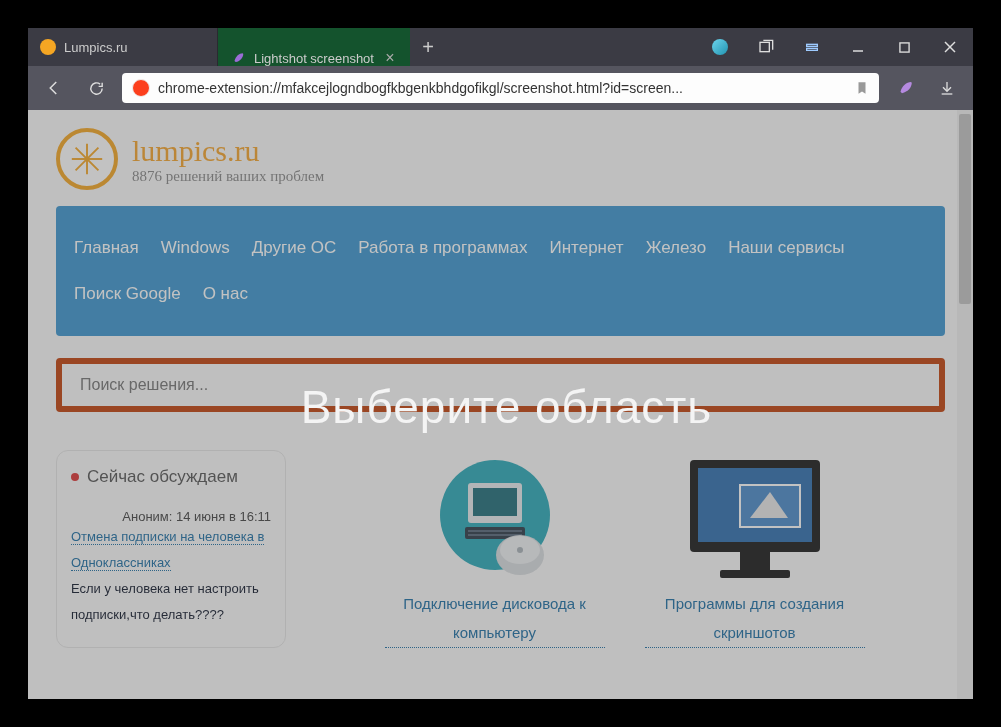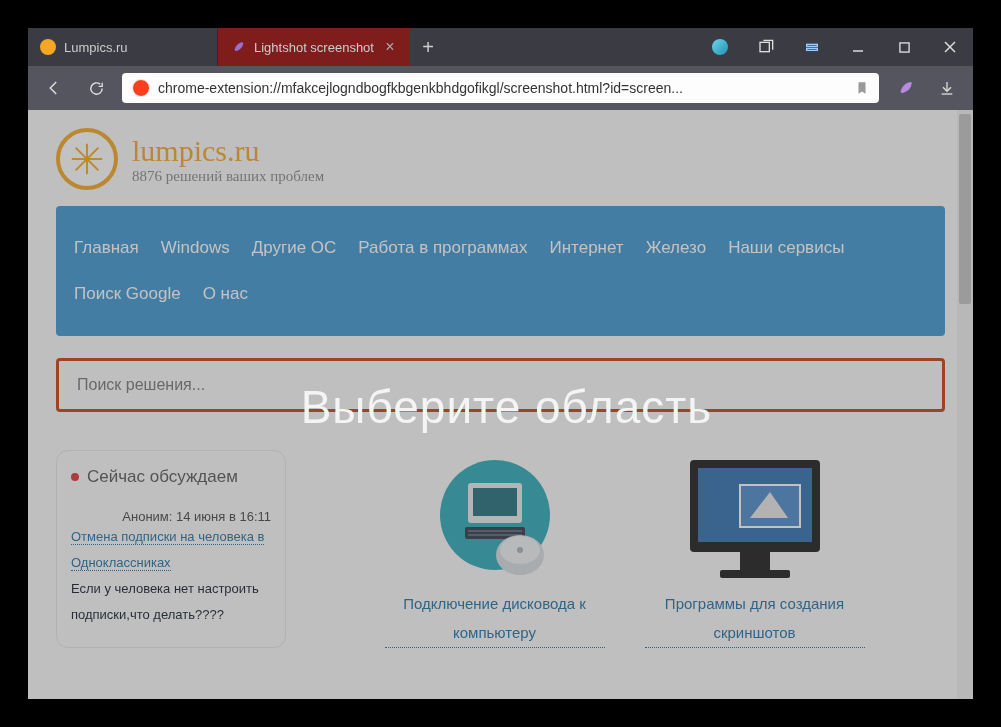--- a/index.html
+++ b/index.html
@@ -3,21 +3,21 @@
 <meta charset="utf-8">
 <style>
 * { margin:0; padding:0; box-sizing:border-box; }
 body { font-family: Arial, sans-serif; background:#000; width:1001px; height:727px; overflow:hidden; position:relative; }
 
 .window { position:absolute; left:27px; top:27px; width:947px; height:673px; background:#3b3b44; display:flex; flex-direction:column; border:1px solid #000; }
 
 .tabbar { height:38px; background:#3b3b44; display:flex; align-items:stretch; }
 .tab { display:flex; align-items:center; gap:8px; padding:0 12px; color:#ccc; font-size:13px; min-width:190px; }
 .tab.inactive { background:#3b3b44; border-right:1px solid #2a2a30; }
-.tab.active { background:#7f1d1d; }
+.tab.active { background:#14532d;align-items:flex-end; }
 .tab .fav { width:16px; height:16px; display:flex; align-items:center; justify-content:center; }
 .tab .label { flex:1; white-space:nowrap; overflow:hidden; text-overflow:ellipsis; }
 .tab .close { width:16px; height:16px; color:#aaa; font-size:16px; line-height:1; text-align:center; cursor:pointer; }
 .newtab { width:36px; display:flex; align-items:center; justify-content:center; color:#ccc; font-size:20px; cursor:pointer; }
 
 .winctrls { margin-left:auto; display:flex; align-items:center; }
 .winctrls .ic { width:46px; height:38px; display:flex; align-items:center; justify-content:center; color:#ccc; cursor:pointer; }
 .fav-orange { width:16px; height:16px; border-radius:50%; background:#f5a623; }
 .fav-feather svg { width:14px; height:14px; }
 
@@ -37,21 +37,21 @@
 .header { display:flex; align-items:center; gap:14px; padding:6px 0 16px 0; }
 .logo { width:62px; height:62px; border-radius:50%; border:4px solid #f5a623; display:flex; align-items:center; justify-content:center; background:#fff; }
 .logo svg { width:38px; height:38px; }
 .brand { display:flex; flex-direction:column; }
 .brand .name { font-size:30px; color:#f5a42c; font-family: Georgia, serif; }
 .brand .tag { font-size:15px; color:#888; font-family: Georgia, serif; }
 
 .navbar { background:#3c96cf; border-radius:4px; padding:32px 18px; display:flex; flex-wrap:wrap; gap:26px 22px; align-items:center; }
 .navbar a { color:#fff; font-size:17px; text-decoration:none; cursor:pointer; }
 
-.searchbox { margin-top:22px; border:3px solid #c2410c; border-radius:4px; height:54px; display:flex; align-items:center; padding:0 18px; }
+.searchbox { margin-top:22px; border:6px solid #c2410c; border-radius:4px; height:54px; display:flex; align-items:center; padding:0 18px; }
 .searchbox input { border:none; outline:none; width:100%; font-size:16px; color:#666; background:transparent; }
 
 .cols { display:flex; gap:18px; margin-top:38px; }
 .sidebar { width:230px; border:1px solid #e5e5e5; border-radius:12px; padding:16px 14px; }
 .sidebar h3 { font-size:17px; font-weight:normal; color:#555; display:flex; align-items:center; gap:8px; }
 .dot { width:8px; height:8px; background:#d33; border-radius:50%; display:inline-block; }
 .sidebar .meta { font-size:13px; color:#444; margin-top:22px;text-align:right; }
 .sidebar .link { font-size:13px; color:#1d6fa5; border-bottom:1px dotted #1d6fa5; line-height:2; cursor:pointer; }
 .sidebar .body { font-size:13px; color:#0f172a; line-height:2; margin-top:0; }
 

